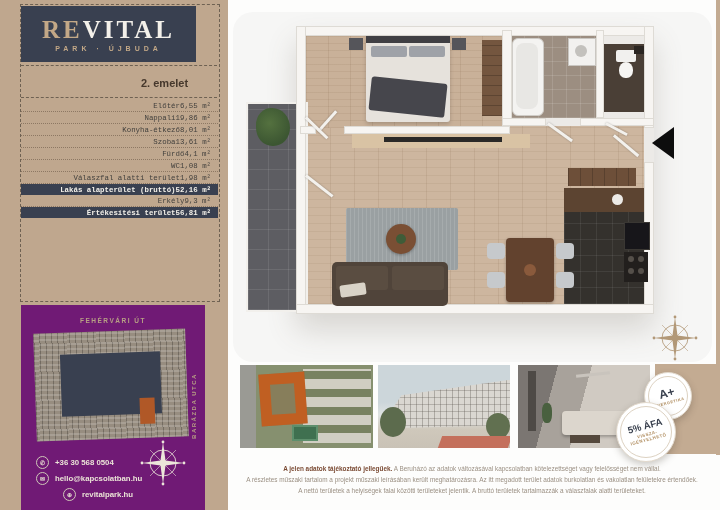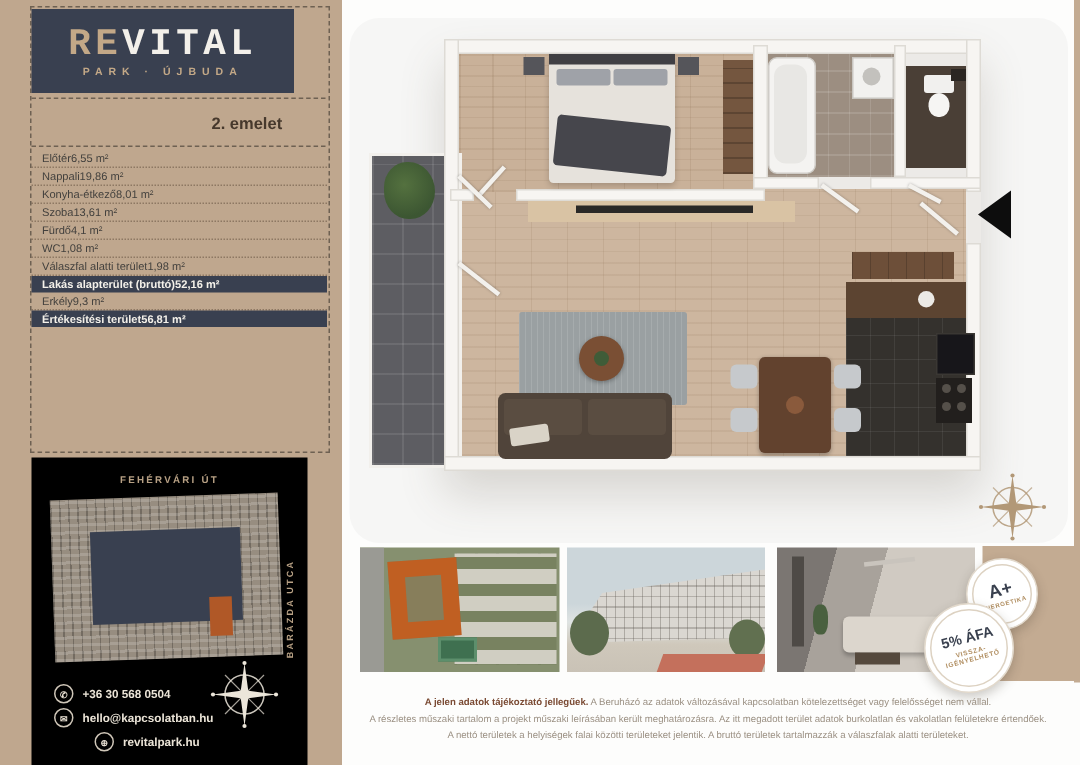--- a/index.html
+++ b/index.html
@@ -6,38 +6,38 @@
   #stage{position:relative;width:720px;height:510px;overflow:hidden;
          font-family:"Liberation Sans",sans-serif;background:#fdfdfc;}
   .abs{position:absolute;}
 
   
   .sidebar-bg{left:0;top:0;width:228px;height:510px;background:#bfa78e;}
   .dashed-box{left:20px;top:4px;width:198px;height:296px;border:1px dashed #6e6152;}
   .dash-line{left:21px;width:196px;border-top:1px dashed #6e6152;}
   .logo-box{left:21px;top:6px;width:175px;height:56px;background:#394050;
             display:flex;flex-direction:column;align-items:center;justify-content:center;gap:3px;}
-  .logo-word{font-family:Liberation Mono, monospace;font-size:25px;letter-spacing:3px;font-weight:700;line-height:1;}
+  .logo-word{font-family:Liberation Serif, serif;font-size:25px;letter-spacing:3px;font-weight:700;line-height:1;}
   .logo-word .re{color:#c3a887;}
   .logo-word .vital{color:#f3f0ea;}
   .logo-tag{font-size:7px;letter-spacing:4px;color:#c3a887;font-weight:700;}
 
   .unit-code{left:27px;top:67px;font-size:21px;font-weight:700;letter-spacing:1px;color:#46382c;}
   .floor-label{left:141px;top:77px;font-size:11px;font-weight:700;color:#46382c;}
 
   .area-table{left:21px;top:100px;width:197px;height:118px;display:flex;flex-direction:column;}
-  .trow{flex:1;display:flex;align-items:center;justify-content:flex-start;
-        padding:0 7px;font-size:7.4px;color:#42403d;border-bottom:1px dotted rgba(80,64,46,.45);}
+  .trow{flex:1;display:flex;align-items:center;justify-content:flex-end;
+        padding:0 7px;font-size:7.4px;color:#42403d;border-bottom:1px dotted rgba(80,64,46,.45);font-family:Liberation Mono, monospace;}
   .trow:last-child{border-bottom:none;}
   .trow.dark{background:#394050;color:#f4f1ea;font-weight:700;border-bottom:none;}
   .tl{white-space:nowrap;}
   .tv{white-space:nowrap;}
 
   
-  .site-panel{left:21px;top:305px;width:184px;height:205px;background:#000000;}
+  .site-panel{left:21px;top:305px;width:184px;height:205px;background:#701a75;}
   .street-top{left:0;top:12px;width:184px;text-align:center;font-size:6.5px;letter-spacing:1.5px;color:#b7a084;font-weight:700;}
   .street-right{right:-24px;top:98px;font-size:6px;letter-spacing:1.5px;color:#b7a084;font-weight:700;
                 transform:rotate(-90deg);transform-origin:center;width:70px;text-align:center;}
   .site-ring{left:14px;top:26px;width:152px;height:108px;transform:rotate(-2deg);
              background-color:#978d80;
              background-image:repeating-linear-gradient(0deg,rgba(255,255,255,.16) 0 2px,transparent 2px 5px),
                               repeating-linear-gradient(90deg,rgba(40,36,32,.32) 0 1px,transparent 1px 6px);}
   .site-hole{left:26px;top:22px;width:100px;height:62px;background:#394050;}
   .site-unit{left:104px;top:68px;width:15px;height:26px;background:#b05827;}
   .contact-row{left:15px;display:flex;align-items:center;gap:6px;color:#ebe4d7;font-size:7.8px;font-weight:700;}

